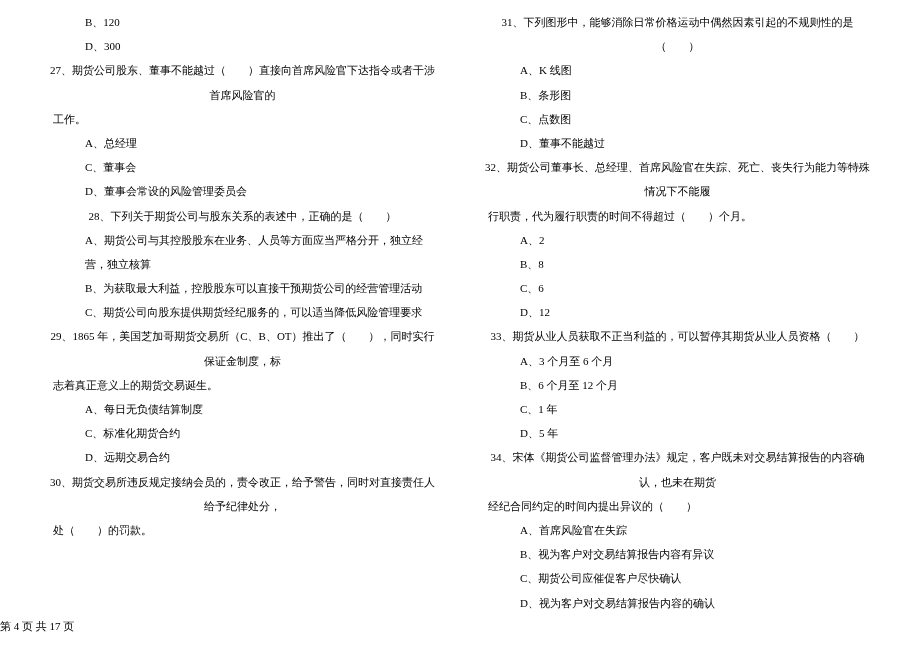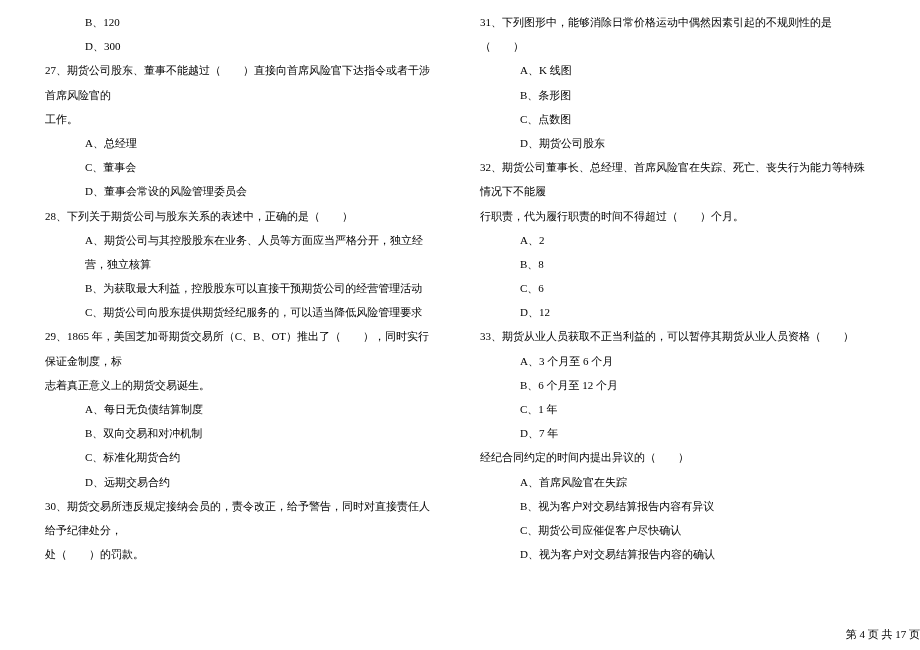--- a/index.html
+++ b/index.html
@@ -30,29 +30,31 @@
       padding-right: 20px;
     }
     .col-right {
       padding-left: 20px;
     }
     .option {
       padding-left: 40px;
     }
     .question {
       padding-left: 0;
+      text-align: center;
     }
     .question-cont {
       padding-left: 0;
+      margin-left: 8px;
     }
     .footer {
       position: absolute;
-      bottom: 4px;
+      bottom: 12px;
       width: 100%;
-      text-align: right;
+      text-align: left;
       font-size: 11px;
     }
   </style>
 </head>
 <body>
 
 <div class="page">
   <div class="column col-left">
     <div class="option">B、120</div>
     <div class="option">D、300</div>
@@ -61,45 +63,45 @@
     <div class="option">A、总经理</div>
     <div class="option">C、董事会</div>
     <div class="option">D、董事会常设的风险管理委员会</div>
     <div class="question">28、下列关于期货公司与股东关系的表述中，正确的是（　　）</div>
     <div class="option">A、期货公司与其控股股东在业务、人员等方面应当严格分开，独立经营，独立核算</div>
     <div class="option">B、为获取最大利益，控股股东可以直接干预期货公司的经营管理活动</div>
     <div class="option">C、期货公司向股东提供期货经纪服务的，可以适当降低风险管理要求</div>
     <div class="question">29、1865 年，美国芝加哥期货交易所（C、B、OT）推出了（　　），同时实行保证金制度，标</div>
     <div class="question-cont">志着真正意义上的期货交易诞生。</div>
     <div class="option">A、每日无负债结算制度</div>
-    <div class="option">B、双向交易和对冲机制</div>
     <div class="option">C、标准化期货合约</div>
     <div class="option">D、远期交易合约</div>
     <div class="question">30、期货交易所违反规定接纳会员的，责令改正，给予警告，同时对直接责任人给予纪律处分，</div>
     <div class="question-cont">处（　　）的罚款。</div>
 
   </div>
 
   <div class="column col-right">
     <div class="question">31、下列图形中，能够消除日常价格运动中偶然因素引起的不规则性的是（　　）</div>
     <div class="option">A、K 线图</div>
     <div class="option">B、条形图</div>
     <div class="option">C、点数图</div>
-    <div class="option">D、期货公司股东</div>
+    <div class="option">D、董事不能越过</div>
     <div class="question">32、期货公司董事长、总经理、首席风险官在失踪、死亡、丧失行为能力等特殊情况下不能履</div>
     <div class="question-cont">行职责，代为履行职责的时间不得超过（　　）个月。</div>
     <div class="option">A、2</div>
     <div class="option">B、8</div>
     <div class="option">C、6</div>
     <div class="option">D、12</div>
     <div class="question">33、期货从业人员获取不正当利益的，可以暂停其期货从业人员资格（　　）</div>
     <div class="option">A、3 个月至 6 个月</div>
     <div class="option">B、6 个月至 12 个月</div>
     <div class="option">C、1 年</div>
-    <div class="option">D、7 年</div>
+    <div class="option">D、5 年</div>
+    <div class="question">34、宋体《期货公司监督管理办法》规定，客户既未对交易结算报告的内容确认，也未在期货</div>
     <div class="question-cont">经纪合同约定的时间内提出异议的（　　）</div>
     <div class="option">A、首席风险官在失踪</div>
     <div class="option">B、视为客户对交易结算报告内容有异议</div>
     <div class="option">C、期货公司应催促客户尽快确认</div>
     <div class="option">D、视为客户对交易结算报告内容的确认</div>
 
   </div>
 </div>
 
 <div class="footer">第 4 页 共 17 页</div>

